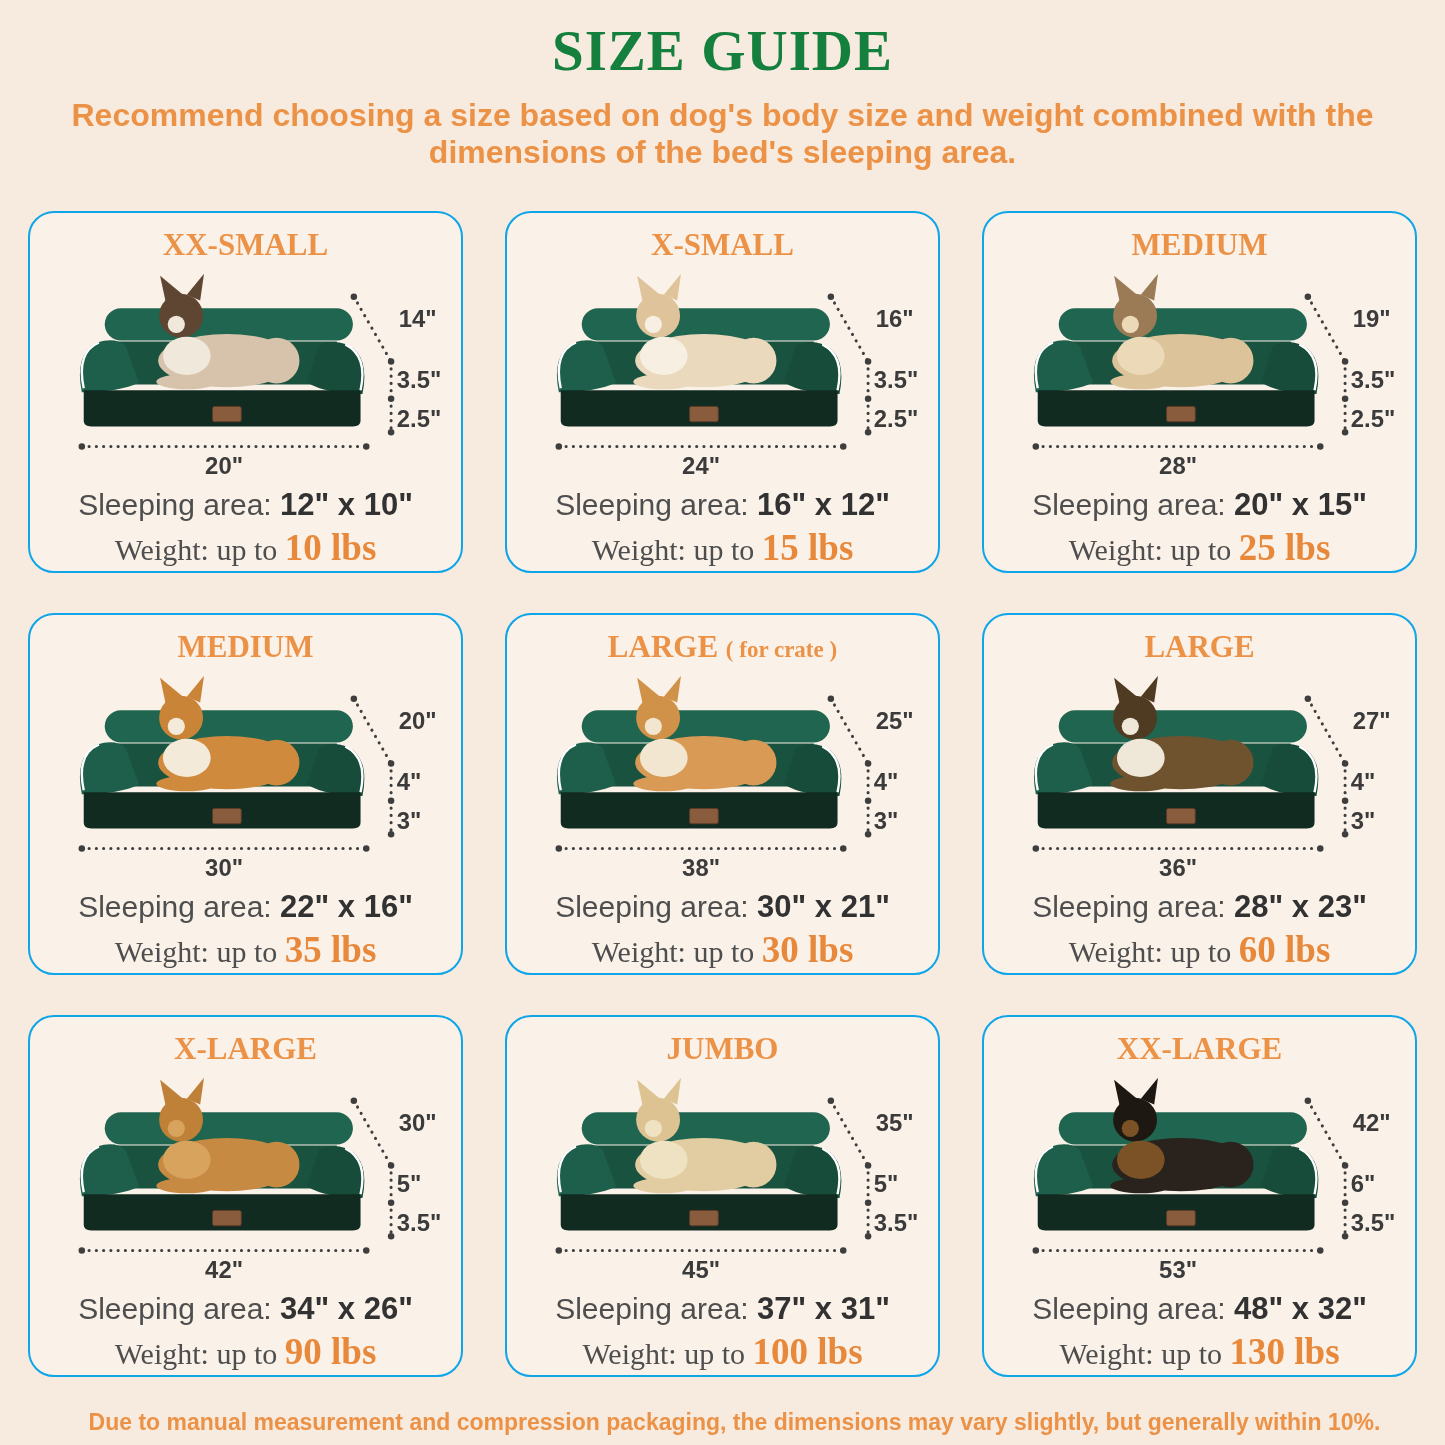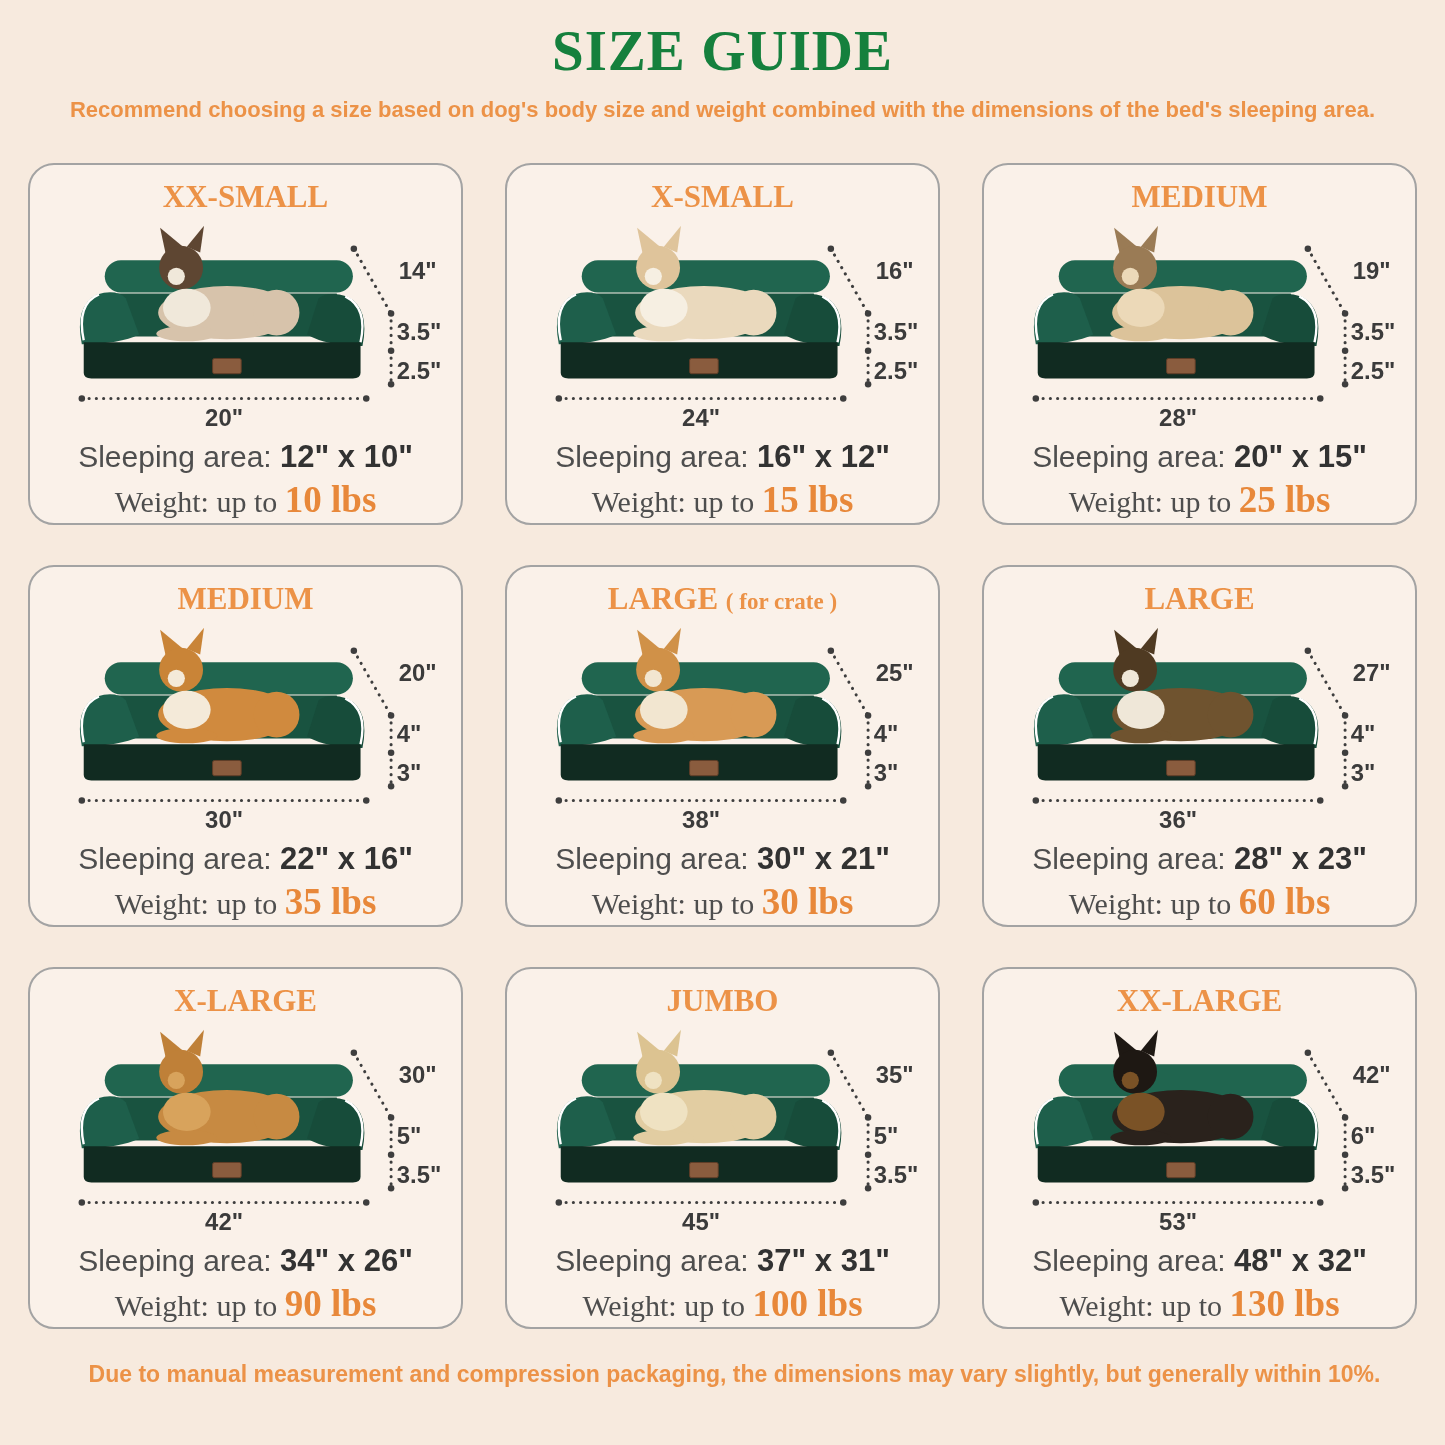--- a/index.html
+++ b/index.html
@@ -10,34 +10,34 @@
     overflow:hidden;
   }
   .page-title{
     font-family:"Liberation Serif",serif;
     font-weight:bold;font-size:57px;line-height:1.1;
     color:#15803d;text-align:center;letter-spacing:1px;
     margin-top:20px;
   }
   .page-subtitle{
     text-align:center;color:var(--accent,#ec9247);
-    font-weight:bold;font-size:22px;margin-top:14px;
+    font-weight:bold;font-size:32px;margin-top:14px;
   }
   .size-grid{
     display:grid;
     grid-template-columns:repeat(3,435px);
     column-gap:42px;row-gap:40px;
     justify-content:center;
     margin-top:40px;
   }
   .size-card{
     box-sizing:border-box;
     width:435px;height:362px;
     background:var(--card-bg,#faf1e9);
-    border:2px solid #a3a3a3;
+    border:2px solid #0ea5e9;
     border-radius:26px;
     display:flex;flex-direction:column;align-items:center;
     overflow:hidden;
   }
   .card-title{
     margin-top:14px;height:38px;
     font-family:"Liberation Serif",serif;
     font-weight:bold;font-size:31px;color:var(--accent,#ec9247);
     white-space:nowrap;
   }

